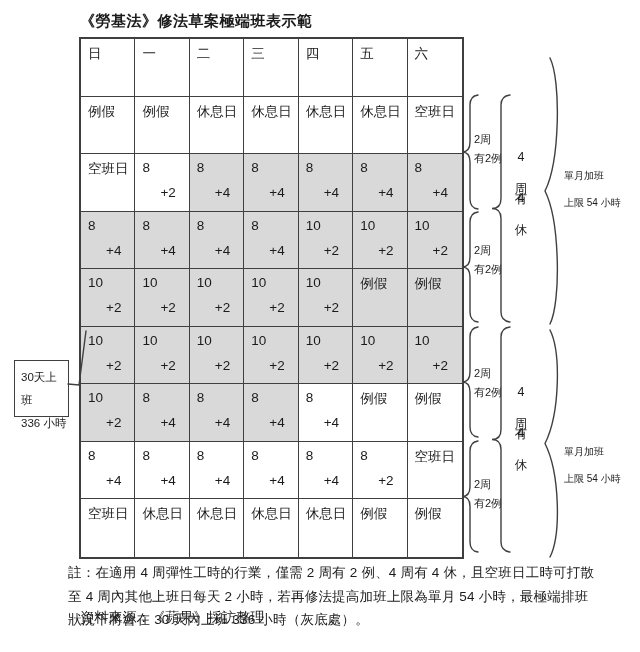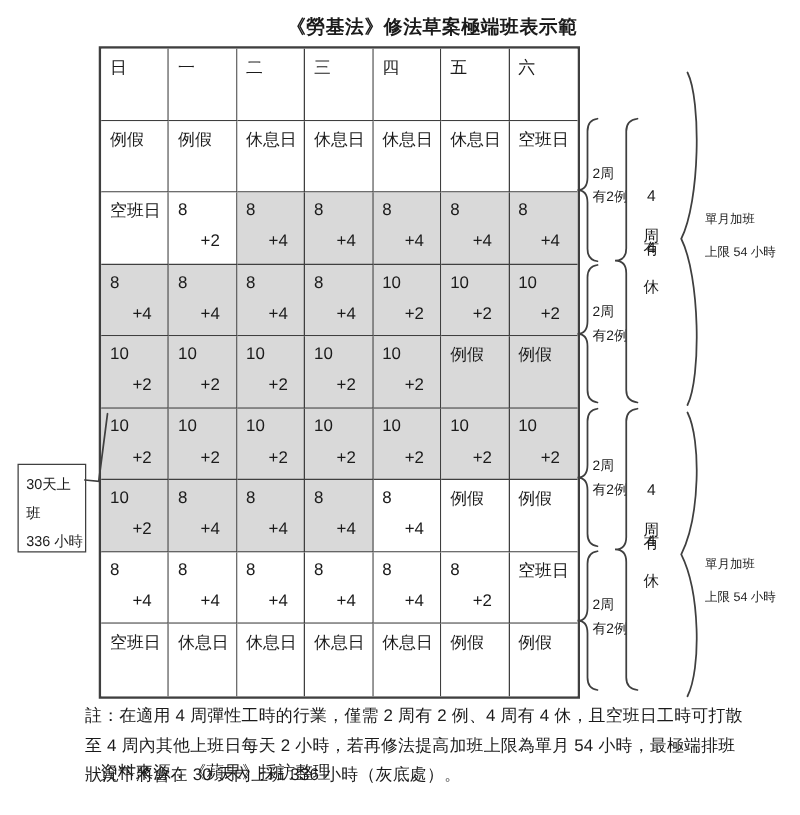--- a/index.html
+++ b/index.html
@@ -3,40 +3,40 @@
 <meta charset="utf-8">
 <style>
   html,body{margin:0;padding:0}
   body{
     width:640px;height:652px;position:relative;overflow:hidden;
     background:#ffffff;color:#1b1b1b;
     font-family:"Liberation Sans","DejaVu Sans",sans-serif;
     --gray:#d9d9d9; --bord:#3f3f3f;
   }
   #title{
-    position:absolute;left:80px;top:12px;width:382px;text-align:right;
+    position:absolute;left:80px;top:12px;width:382px;text-align:left;
     font-size:15px;font-weight:bold;letter-spacing:.5px;white-space:nowrap;
   }
   #tbl{
     position:absolute;left:79px;top:37px;width:381px;
     display:grid;grid-template-columns:repeat(7,1fr);grid-auto-rows:57.5px;
     border:2px solid var(--bord);box-sizing:content-box;background:#fff;
   }
   .cell{position:relative;border-right:1px solid var(--bord);border-bottom:1px solid var(--bord);
         font-size:13.5px;background:#fff}
   .cell:nth-child(7n){border-right:none}
   .cell.bot{border-bottom:none}
   .cell.gray{background:var(--gray)}
   .cell .l1{position:absolute;top:6px;left:7px;white-space:nowrap}
   .cell .l2{position:absolute;top:31px;left:25px;white-space:nowrap}
   .blabel{position:absolute;font-size:11px;line-height:19px;white-space:pre-line}
   .blabel.vert{writing-mode:vertical-rl;text-orientation:upright;letter-spacing:9px;font-size:12.5px}
   .blabel.big{font-size:10px;line-height:27px;white-space:pre-line}
   #leftbox{
-    position:absolute;left:14px;top:371px;width:55px;height:71px;box-sizing:border-box;
+    position:absolute;left:14px;top:360px;width:55px;height:57px;box-sizing:border-box;
     border:1.5px solid var(--bord);font-size:11.5px;line-height:23px;
     padding:5px 0 0 6px;white-space:pre-line;background:#fff;
   }
   #note{
     position:absolute;left:68px;top:561px;width:557px;
     font-size:13.5px;line-height:23.5px;white-space:pre-line;letter-spacing:.2px;
   }
   #source{position:absolute;left:80px;top:609px;font-size:14px;letter-spacing:.2px}
   #overlay{position:absolute;left:0;top:0;pointer-events:none}
 </style>

